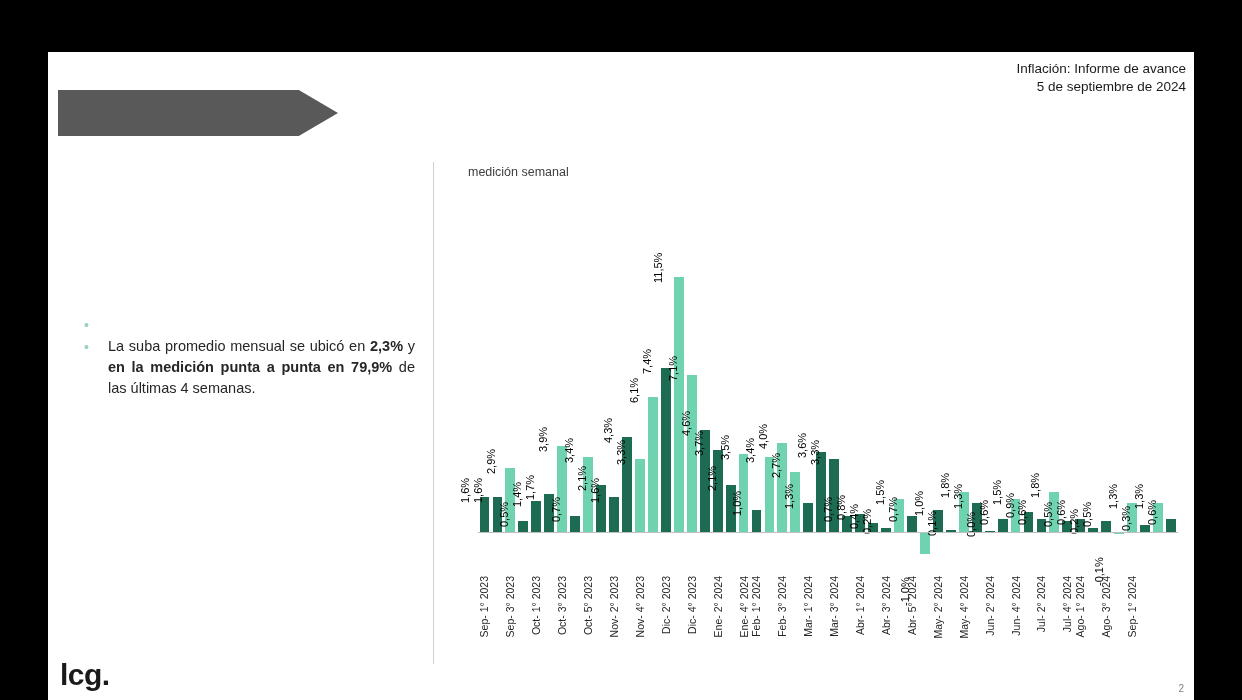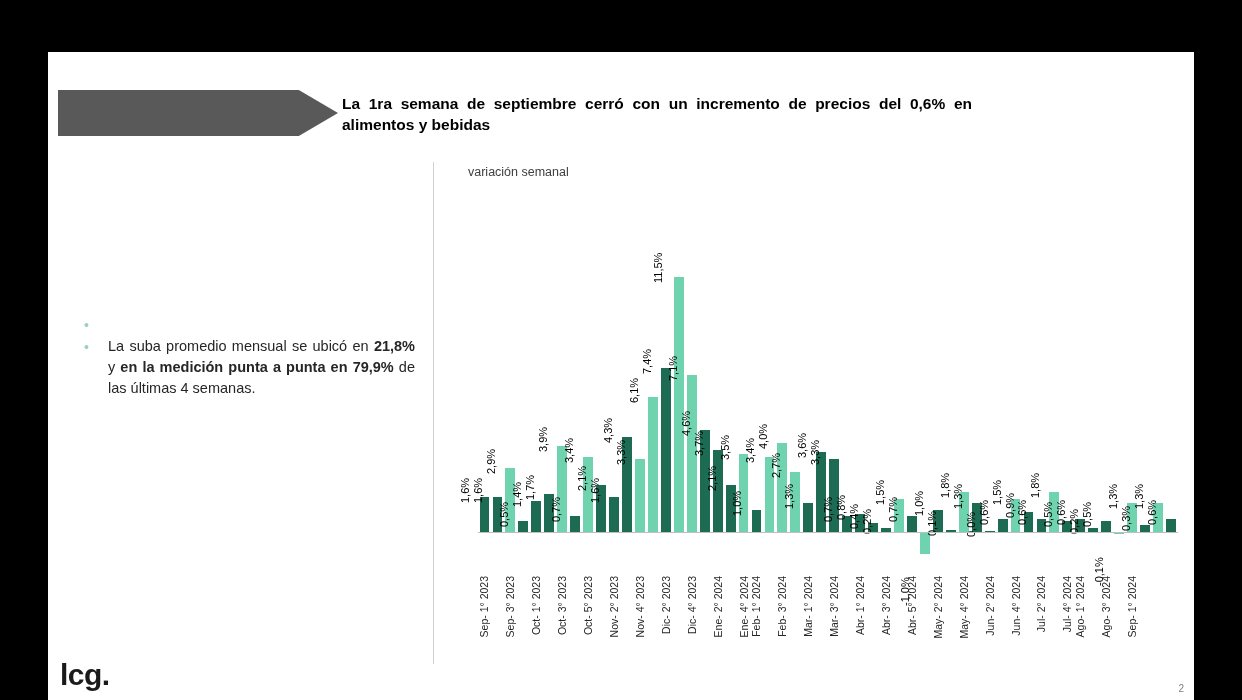--- a/index.html
+++ b/index.html
@@ -184,40 +184,43 @@
     bottom: 6px;
     font-size: 10px;
     color: #808080;
   }
 </style>
 </head>
 <body>
 
 <div id="slide">
 
+  <div class="meta">
+    <div>Inflación: Informe de avance</div>
+    <div>5 de septiembre de 2024</div>
+  </div>
 
   <div class="banner-wrap">
     <div class="banner-arrow"></div>
   </div>
-  <div class="banner-title">La 1ra semana de septiembre cerró con un incremento de precios del 0,6% en alimentos y bebidas</div>
 
   <div class="divider"></div>
 
   <div class="left-col">
     <div class="bullet">
       <span class="dot">•</span>
     </div>
     <div class="bullet">
       <span class="dot">•</span>
-      <span><span>La suba promedio mensual se ubicó en </span><b>21,8%</b><span> y </span><b>en la medición punta a punta en 79,9%</b><span> de las últimas 4 semanas.</span></span>
+      <span><span>La suba promedio mensual se ubicó en </span><b>2,3%</b><span> y </span><b>en la medición punta a punta en 79,9%</b><span> de las últimas 4 semanas.</span></span>
     </div>
   </div>
 
   <div class="chart-head">
-    <div class="chart-sub">variación semanal</div>
+    <div class="chart-sub">medición semanal</div>
   </div>
 
   <div id="plot">
     <div class="cols">
         <div class="col" style="width: 12.963px;">
           <div class="bar" style="background: rgb(29, 107, 82); height: 35.4783px; top: 274.522px;"></div>
           <div class="vlabel" style="top: 268.522px;">1,6%</div>
         </div>
         <div class="col" style="width: 12.963px;">
           <div class="bar" style="background: rgb(29, 107, 82); height: 35.4783px; top: 274.522px;"></div>

